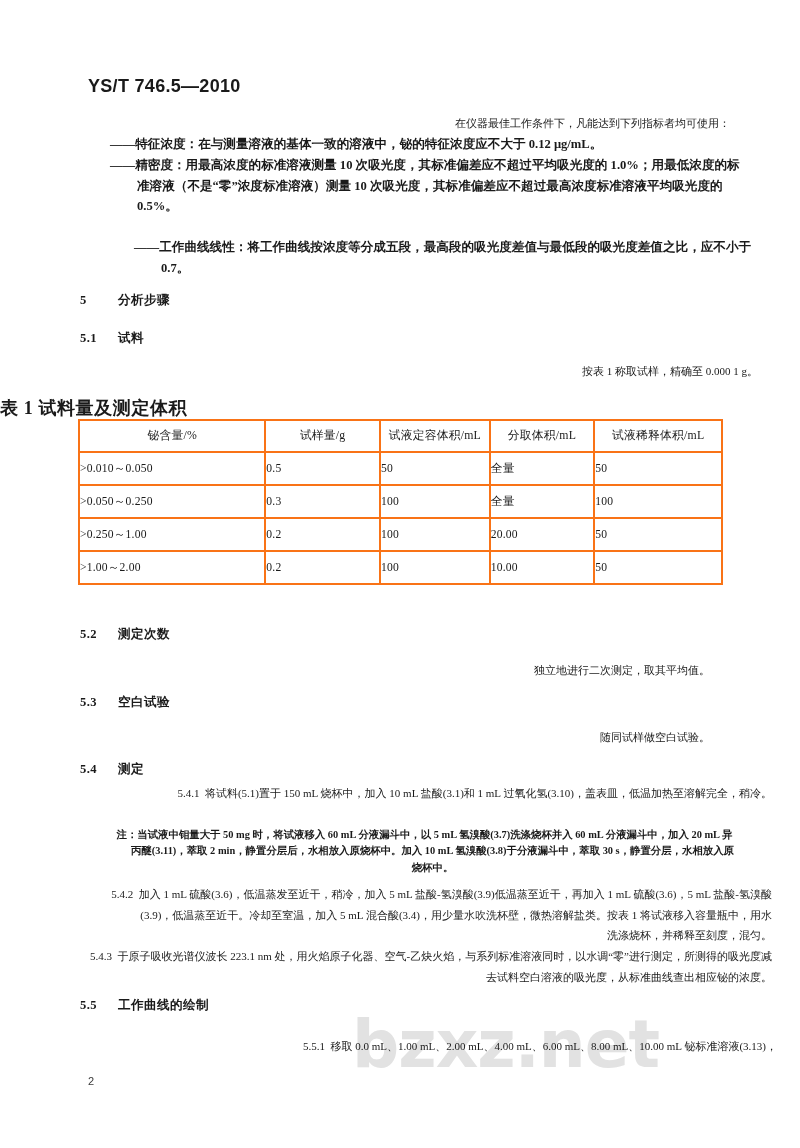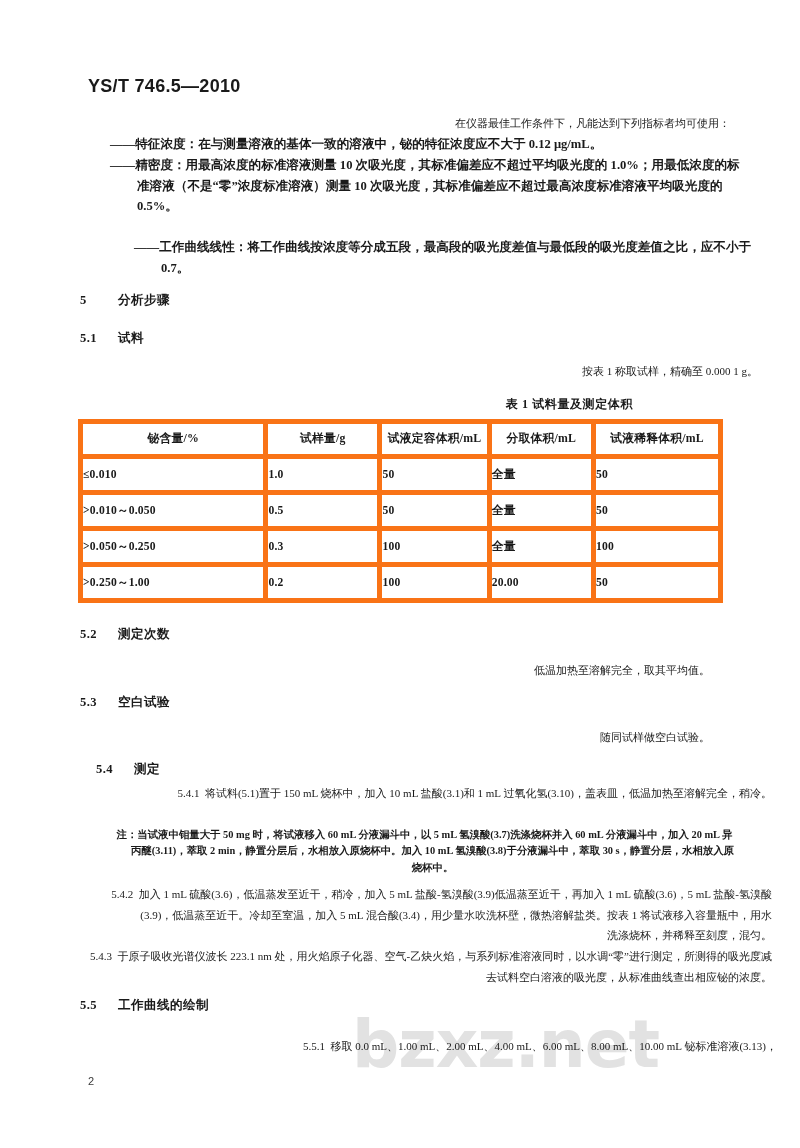--- a/index.html
+++ b/index.html
@@ -79,40 +79,40 @@
   }
   .hang2 {
     padding-left: 52px;
     text-indent: -52px;
   }
 
   
   .table-title {
     position: absolute;
     width: 633px;
-    text-align: right;
-    font-weight: bold;
-    font-size: 12px;
+    text-align: left;
+    font-weight: bold;
+    font-size: 18px;
     letter-spacing: 0.6px;
   }
   table.datatable {
     position: absolute;
     left: 78px;
     top: 419px;
     width: 645px;
     border-collapse: collapse;
     font-size: 11.6px;
     font-weight: bold;
   }
   table.datatable th,
   table.datatable td {
-    border: 5px solid #f97316;
+    border: 2px solid #f97316;
     padding: 0;
     height: 31px;
-    font-weight: bold;
+    font-weight: normal;
     letter-spacing: 0.2px;
   }
   table.datatable th {
     font-size: 11.8px;
     height: 30px;
   }
   table.datatable col.c0 { width: 187px; }
   table.datatable col.c1 { width: 115px; }
   table.datatable col.c2 { width: 110px; }
   table.datatable col.c3 { width: 105px; }
@@ -185,61 +185,61 @@
         <tr>
           <th class="cell-cn">铋含量/%</th>
           <th class="cell-cn">试样量/g</th>
           <th class="cell-cn">试液定容体积/mL</th>
           <th class="cell-cn">分取体积/mL</th>
           <th class="cell-cn">试液稀释体积/mL</th>
         </tr>
       </thead>
       <tbody>
         <tr>
-          <td>≤0.010</td>
-          <td>1.0</td>
-          <td>50</td>
-          <td class="cell-cn">全量</td>
-          <td>50</td>
-        </tr>
-        <tr>
           <td>&gt;0.010～0.050</td>
           <td>0.5</td>
           <td>50</td>
           <td class="cell-cn">全量</td>
           <td>50</td>
         </tr>
         <tr>
           <td>&gt;0.050～0.250</td>
           <td>0.3</td>
           <td>100</td>
           <td class="cell-cn">全量</td>
           <td>100</td>
         </tr>
         <tr>
           <td>&gt;0.250～1.00</td>
           <td>0.2</td>
           <td>100</td>
           <td>20.00</td>
           <td>50</td>
         </tr>
+        <tr>
+          <td>&gt;1.00～2.00</td>
+          <td>0.2</td>
+          <td>100</td>
+          <td>10.00</td>
+          <td>50</td>
+        </tr>
       </tbody>
     </table>
 
     <div class="heading" style="left:80px; top:626px;">
       <span class="num">5.2</span><span>测定次数</span>
     </div>
-    <div class="para" style="left:110px; top:660px; width:600px;">低温加热至溶解完全，取其平均值。</div>
+    <div class="para" style="left:110px; top:660px; width:600px;">独立地进行二次测定，取其平均值。</div>
 
     <div class="heading" style="left:80px; top:694px;">
       <span class="num">5.3</span><span>空白试验</span>
     </div>
     <div class="para" style="left:110px; top:727px; width:600px;">随同试样做空白试验。</div>
 
-    <div class="heading" style="left:80px; top:761px;margin-left:16px;">
+    <div class="heading" style="left:80px; top:761px;">
       <span class="num">5.4</span><span>测定</span>
     </div>
 
     <div class="para hang2" style="left:80px; top:783px; width:640px;">
       <span>5.4.1</span>&nbsp;&nbsp;<span>将试料(5.1)置于 150 mL 烧杯中，加入 10 mL 盐酸(3.1)和 1 mL 过氧化氢(3.10)，盖表皿，低温加热至溶解完全，稍冷。</span>
     </div>
 
     <div class="note note-hang" style="left:113px; top:827px; width:607px;text-align:center;">
       <span>注：</span><span>当试液中钼量大于 50 mg 时，将试液移入 60 mL 分液漏斗中，以 5 mL 氢溴酸(3.7)洗涤烧杯并入 60 mL 分液漏斗中，加入 20 mL 异丙醚(3.11)，萃取 2 min，静置分层后，水相放入原烧杯中。加入 10 mL 氢溴酸(3.8)于分液漏斗中，萃取 30 s，静置分层，水相放入原烧杯中。</span>
     </div>

